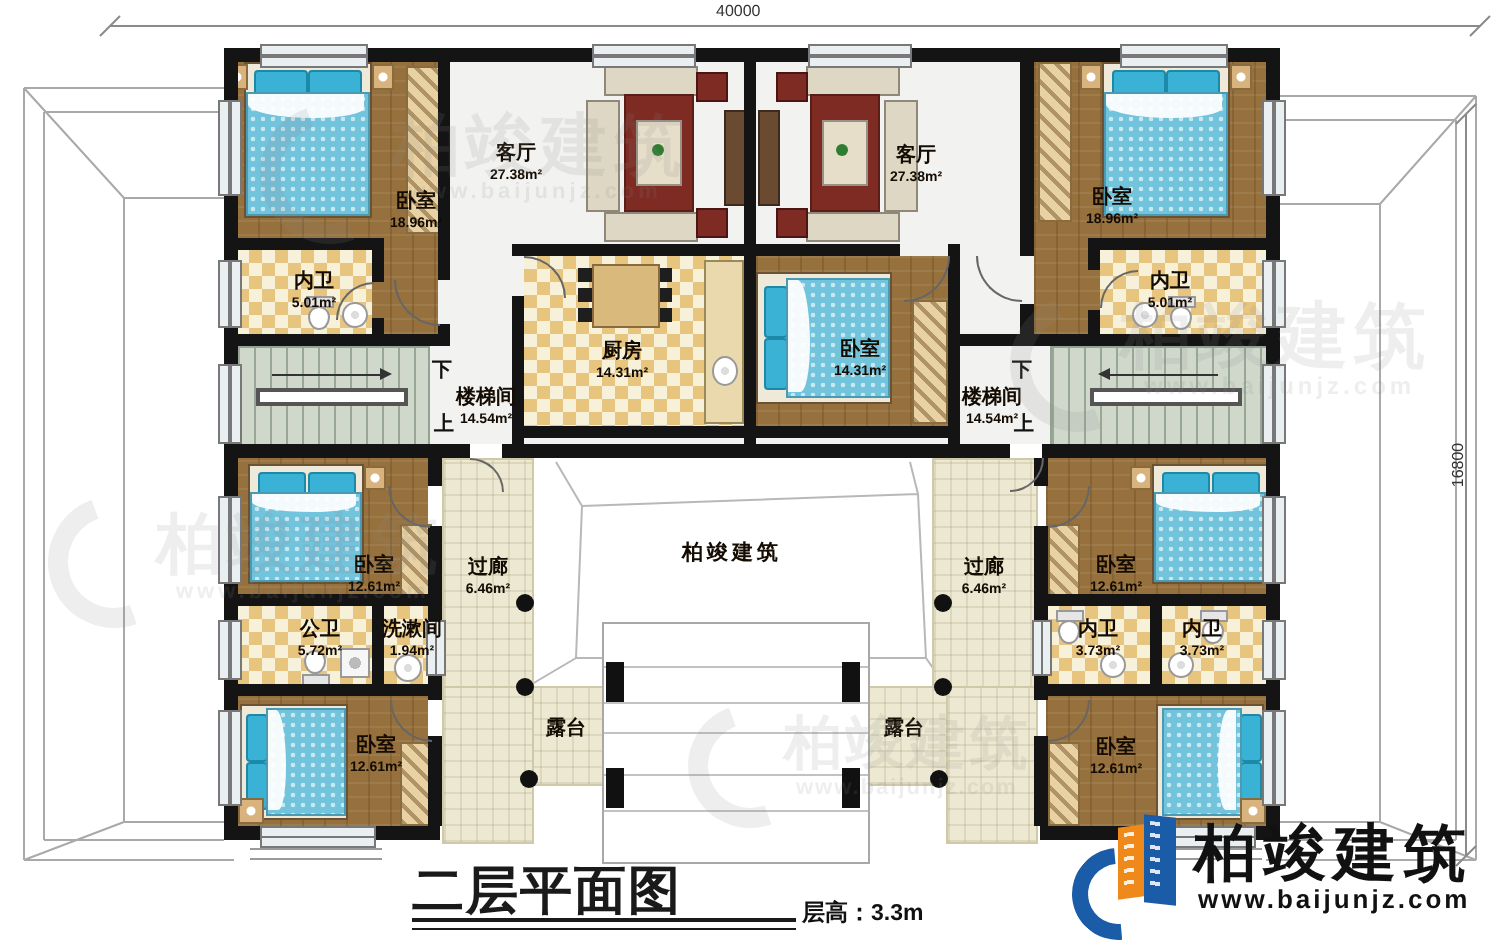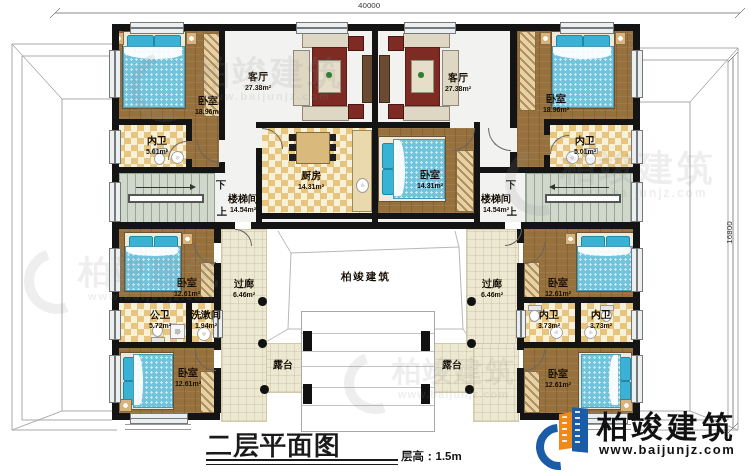--- a/index.html
+++ b/index.html
@@ -446,21 +446,21 @@
   <div class="wmswoosh" style="left:24px;top:248px;width:46px;height:46px;"></div>
   <div class="wm" style="left:78px;top:250px;font-size:33px;letter-spacing:3px;">柏竣建筑</div>
   <div class="wm" style="left:88px;top:290px;font-size:11px;letter-spacing:2px;">www.baijunjz.com</div>
   <div class="wmswoosh" style="left:344px;top:352px;width:42px;height:42px;"></div>
   <div class="wm" style="left:392px;top:352px;font-size:29px;letter-spacing:2px;">柏竣建筑</div>
   <div class="wm" style="left:398px;top:388px;font-size:11px;letter-spacing:1px;">www.baijunjz.com</div>
 
   <div class="tb-title" style="left:206px;top:428px;">二层平面图</div>
   <div class="tb-ul" style="left:206px;top:459px;width:192px;"></div>
   <div class="tb-line" style="left:401px;top:449px;">
-    <span>层高：</span><span>1.5m</span>
+    <span>层高：</span><span>3.3m</span>
   </div>
 
   <div class="logo-swoosh" style="left:536px;top:424px;"></div>
   <div class="tower" style="left:559px;top:413px;width:13px;height:36px;background-color:#ef8a1a;transform:skewY(-8deg);"></div>
   <div class="tower" style="left:572px;top:408px;width:16px;height:44px;background-color:#1b5ca8;transform:skewY(6deg);"></div>
   <div class="logo-name" style="left:597px;top:406px;">柏竣建筑</div>
   <div class="logo-url" style="left:599px;top:442px;">www.baijunjz.com</div>
 
 </div>
 

